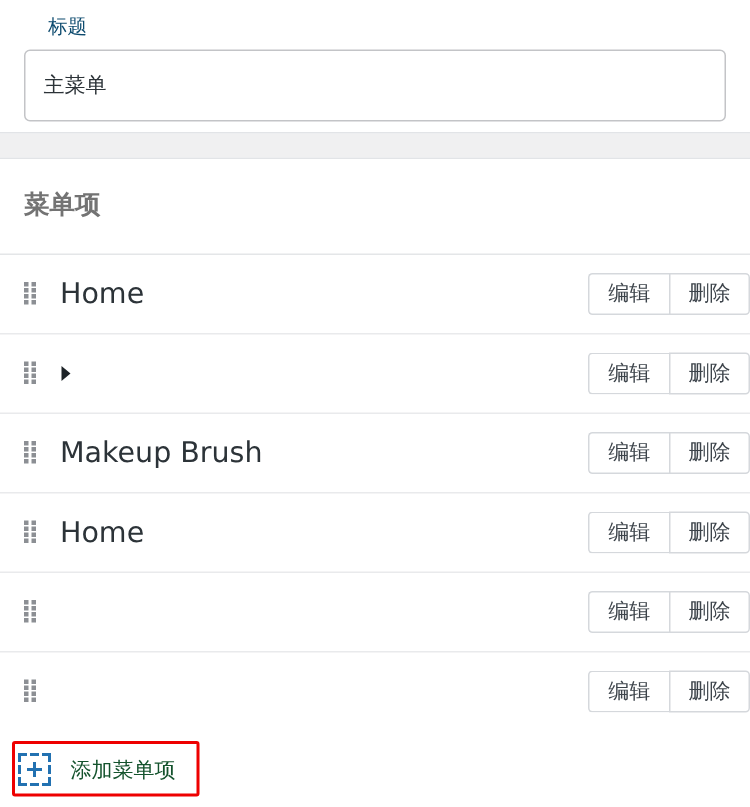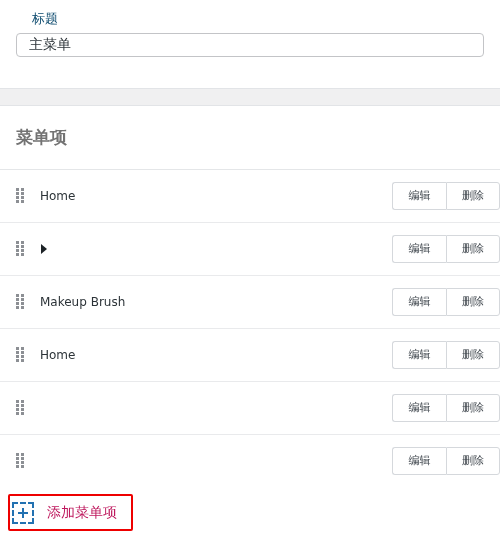--- a/index.html
+++ b/index.html
@@ -35,21 +35,21 @@
     font-size: 13px;
     line-height: 18px;
     color: #0c4a6e;
     font-family: "DejaVu Sans", sans-serif;
   }
   .title-input {
     position: absolute;
     left: 16px;
     top: 33px;
     width: 468px;
-    height: 24px;
+    height: 48px;
     box-sizing: border-box;
     border: 1px solid #c3c4c7;
     border-radius: 4px;
     background: #ffffff;
     padding: 0 12px;
     font-family: "DejaVu Sans", sans-serif;
     font-size: 14px;
     color: #2c3338;
     outline: none;
     box-shadow: 0 0 0 transparent;
@@ -124,21 +124,21 @@
     position: absolute;
     left: 1px;
     top: 0px;
     border-left: 6px solid #1d2327;
     border-top: 5px solid transparent;
     border-bottom: 5px solid transparent;
   }
 
   .row-label {
     margin-left: 16px;
-    font-size: 12px;
+    font-size: 19px;
     color: #2c3338;
     line-height: 20px;
     white-space: nowrap;
     font-family: "DejaVu Sans", sans-serif;
   }
   .row.has-expander .row-label {
     margin-left: 12px;
   }
 
   .row-actions {
@@ -148,21 +148,21 @@
     transform: translateY(-50%);
     display: flex;
   }
   .btn {
     height: 28px;
     min-width: 54px;
     box-sizing: border-box;
     border: 1px solid #d5d8dc;
     background: #ffffff;
     color: #3c434a;
-    font-size: 11px;
+    font-size: 14px;
     font-family: "DejaVu Sans", sans-serif;
     line-height: 26px;
     text-align: center;
     padding: 0 9px;
     cursor: pointer;
     white-space: nowrap;
   }
   .btn-left {
     border-radius: 3px 0 0 3px;
     border-right: none;
@@ -224,25 +224,25 @@
     height: 2px;
   }
   .plus-box::after {
     left: 8px;
     top: 4px;
     width: 2px;
     height: 10px;
   }
   .add-label {
     margin-left: 13px;
-    color: #be185d;
+    color: #14532d;
     font-size: 14px;
     line-height: 20px;
     white-space: nowrap;
-    font-family: Liberation Serif, serif;
+    font-family: Liberation Sans, sans-serif;
   }
 </style>
 </head>
 <body>
 
 <div class="title-card">
   <div class="field-label">标题</div>
   <input class="title-input" type="text" value="主菜单" style="">
 </div>
 

